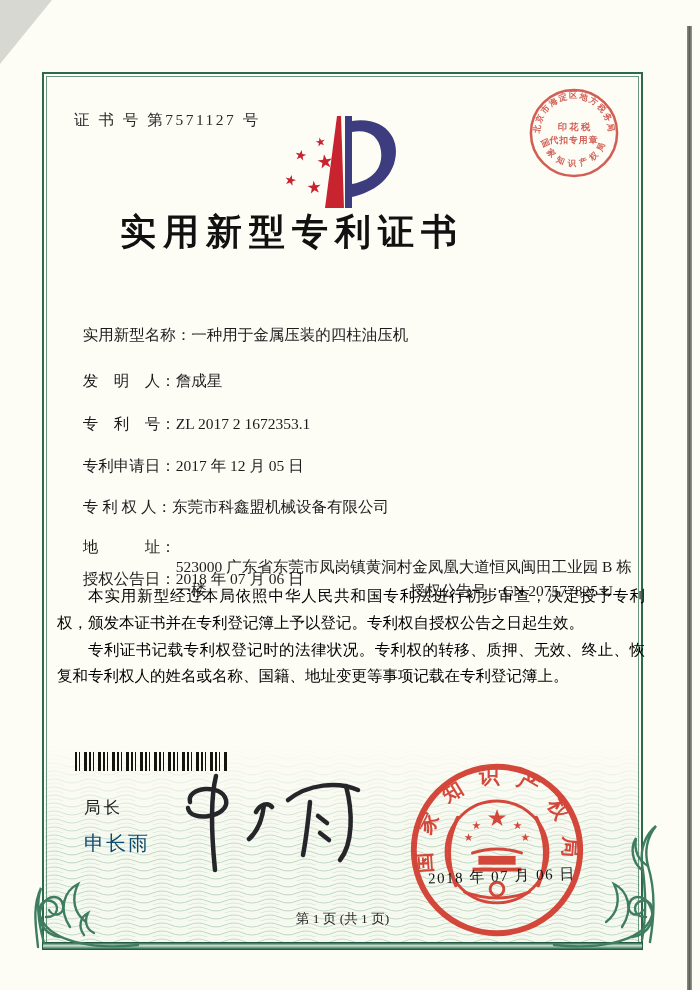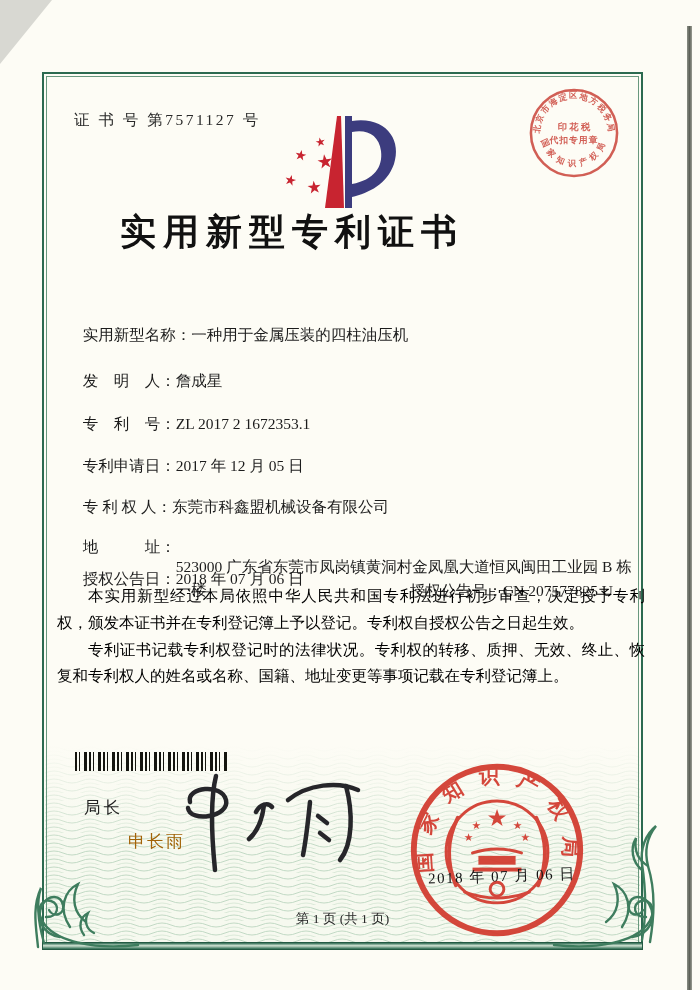--- a/index.html
+++ b/index.html
@@ -36,21 +36,21 @@
   .addr .fwrap{display:inline-block;vertical-align:top;width:462px;white-space:normal;}
   .paras{left:57px;top:583px;width:588px;}
   .paras p{margin:0;text-indent:2em;font-size:15.5px;line-height:1.73;
     text-align:justify;color:#000000;}
   .barcode{left:75px;top:752px;width:153px;height:19px;
     background:repeating-linear-gradient(90deg,
       #15150f 0px,#15150f 2px,rgba(0,0,0,0) 2px,rgba(0,0,0,0) 4px,
       #15150f 4px,#15150f 5px,rgba(0,0,0,0) 5px,rgba(0,0,0,0) 9px,
       #15150f 9px,#15150f 12px,rgba(0,0,0,0) 12px,rgba(0,0,0,0) 14px);}
   .officer-title{left:84px;top:797px;font-size:16.5px;color:#222;letter-spacing:3px;}
-  .officer-name{left:84px;top:830px;font-size:17px;color:#a16207;letter-spacing:2px;margin-left:44px;}
+  .officer-name{left:84px;top:830px;font-size:20px;color:#0c4a6e;letter-spacing:2px;}
   .signature{left:160px;top:760px;}
   .seal{left:404px;top:757px;opacity:.93;}
   .seal-date{left:418px;top:867px;width:168px;text-align:center;font-size:15px;
     letter-spacing:1.5px;color:#151515;transform:rotate(-2deg);z-index:6;}
   .footer{left:42px;top:910px;width:601px;text-align:center;font-size:13.5px;color:#2a2a2a;}
   .tax-stamp{left:527px;top:86px;opacity:.88;}
   .ornament{pointer-events:none;}
   .orn-left{left:26px;top:855px;}
   .orn-right{left:548px;top:822px;transform:scaleX(-1);}
   svg text{font-family:"Liberation Serif","DejaVu Serif",serif;}

